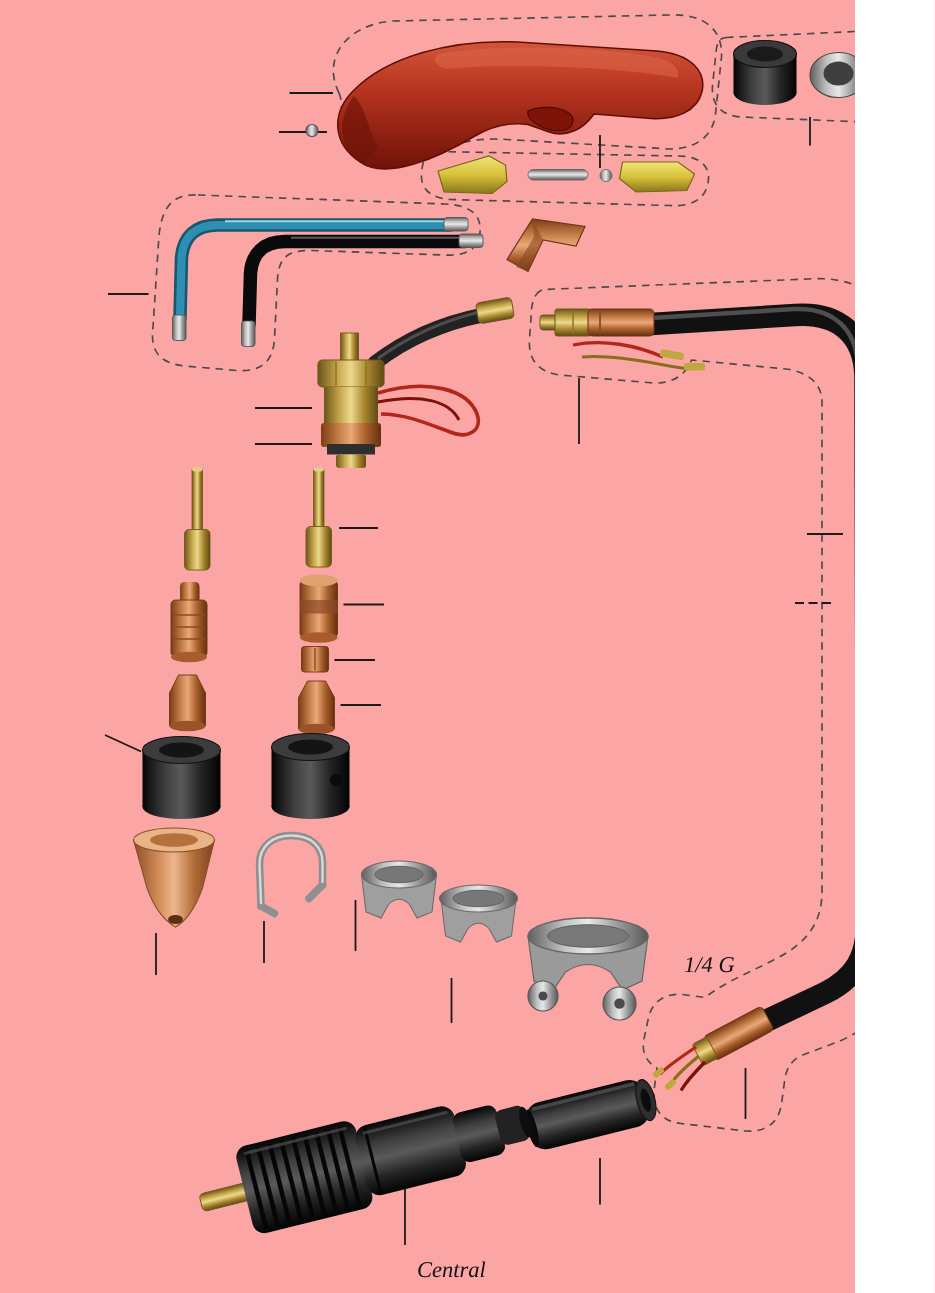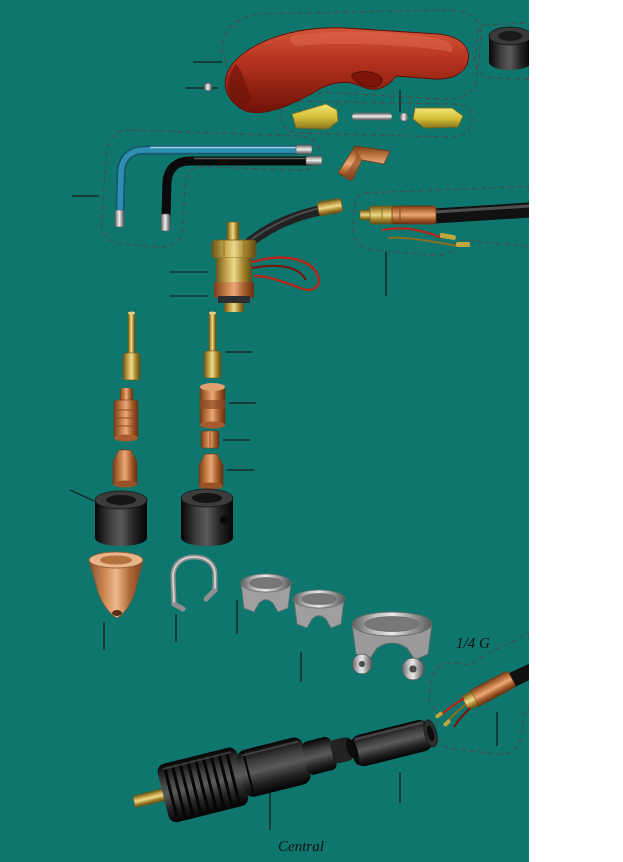--- a/index.html
+++ b/index.html
@@ -1,16 +1,16 @@
 <!DOCTYPE html>
 <html><head>
 <meta charset="utf-8">
 <style>
   html,body{margin:0;padding:0;background:#ffffff;}
-  .canvas{width:529px;height:862px;background:#0f766e;margin:0;position:relative;font-family:"Liberation Sans",sans-serif;overflow:hidden;}
+  .canvas{width:570px;height:862px;background:#fca5a5;margin:0;position:relative;font-family:"Liberation Sans",sans-serif;overflow:hidden;}
   svg{display:block;}
   .dash{fill:none;stroke:#4a4a4a;stroke-width:1.1;stroke-dasharray:5 4;stroke-linejoin:round;}
   .lead{stroke:#1a1a1a;stroke-width:1.2;}
   .lbl{font:italic 15px "Liberation Serif",serif;fill:#101010;}
 </style>
 </head>
 <body>
 
 <div class="canvas">
 <svg width="623" height="862" viewBox="0 0 623 862" xmlns="http://www.w3.org/2000/svg">

